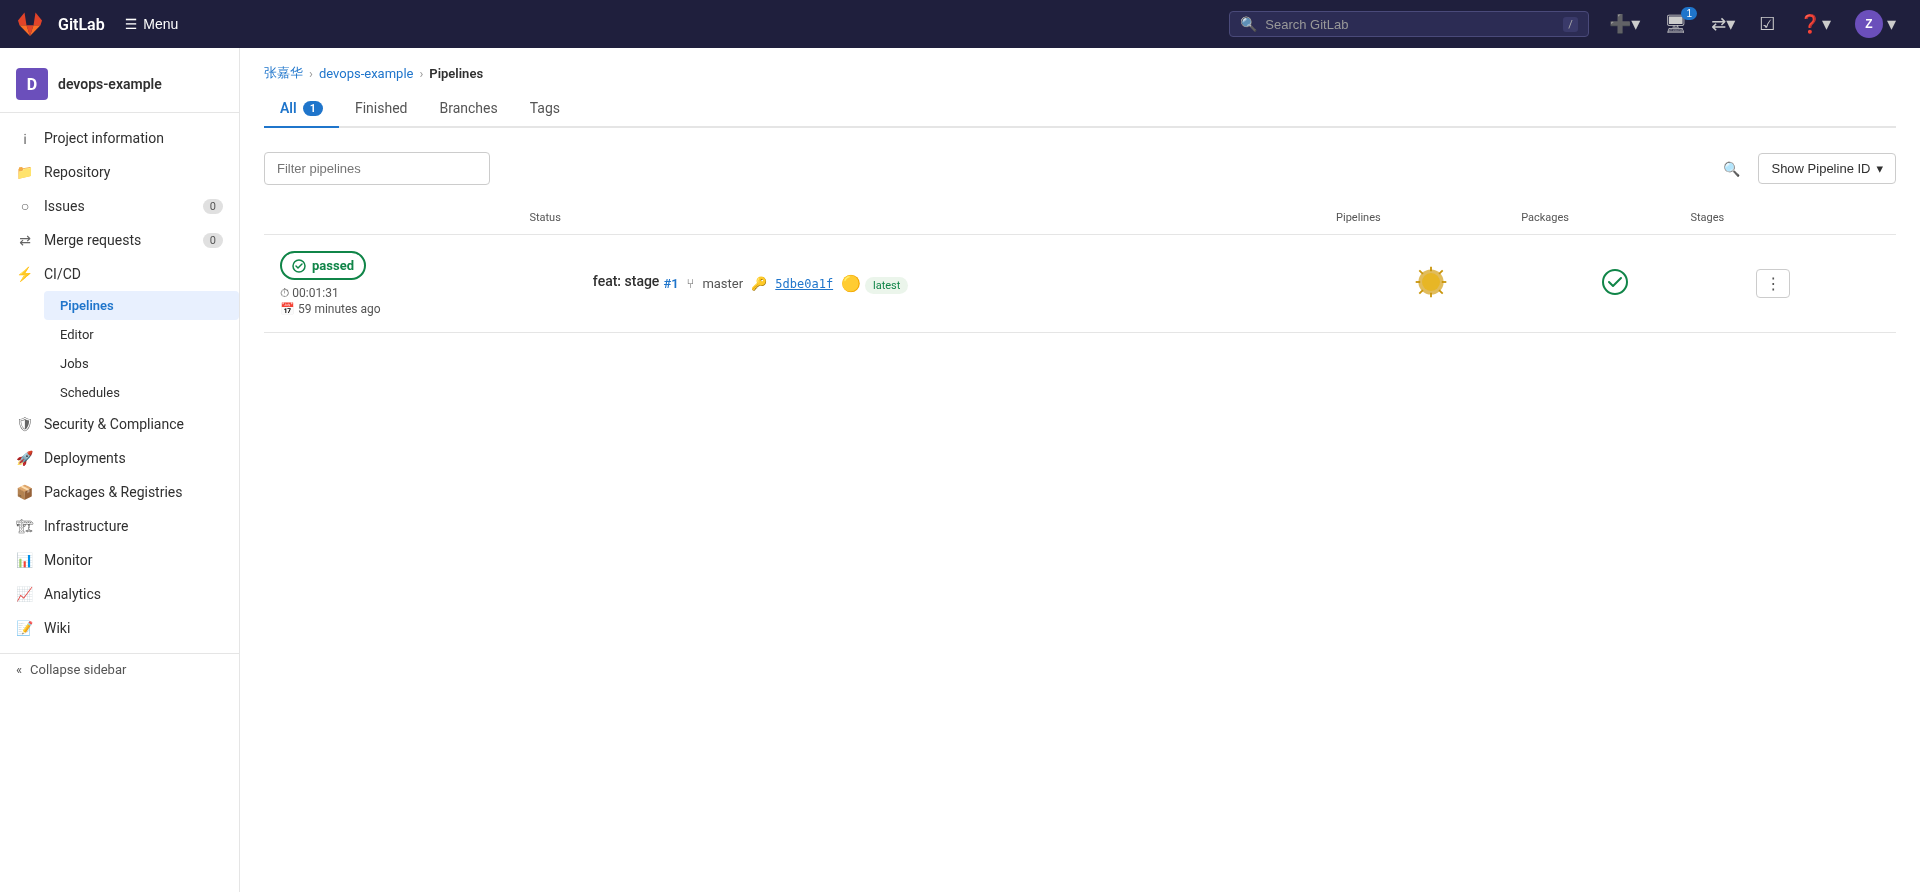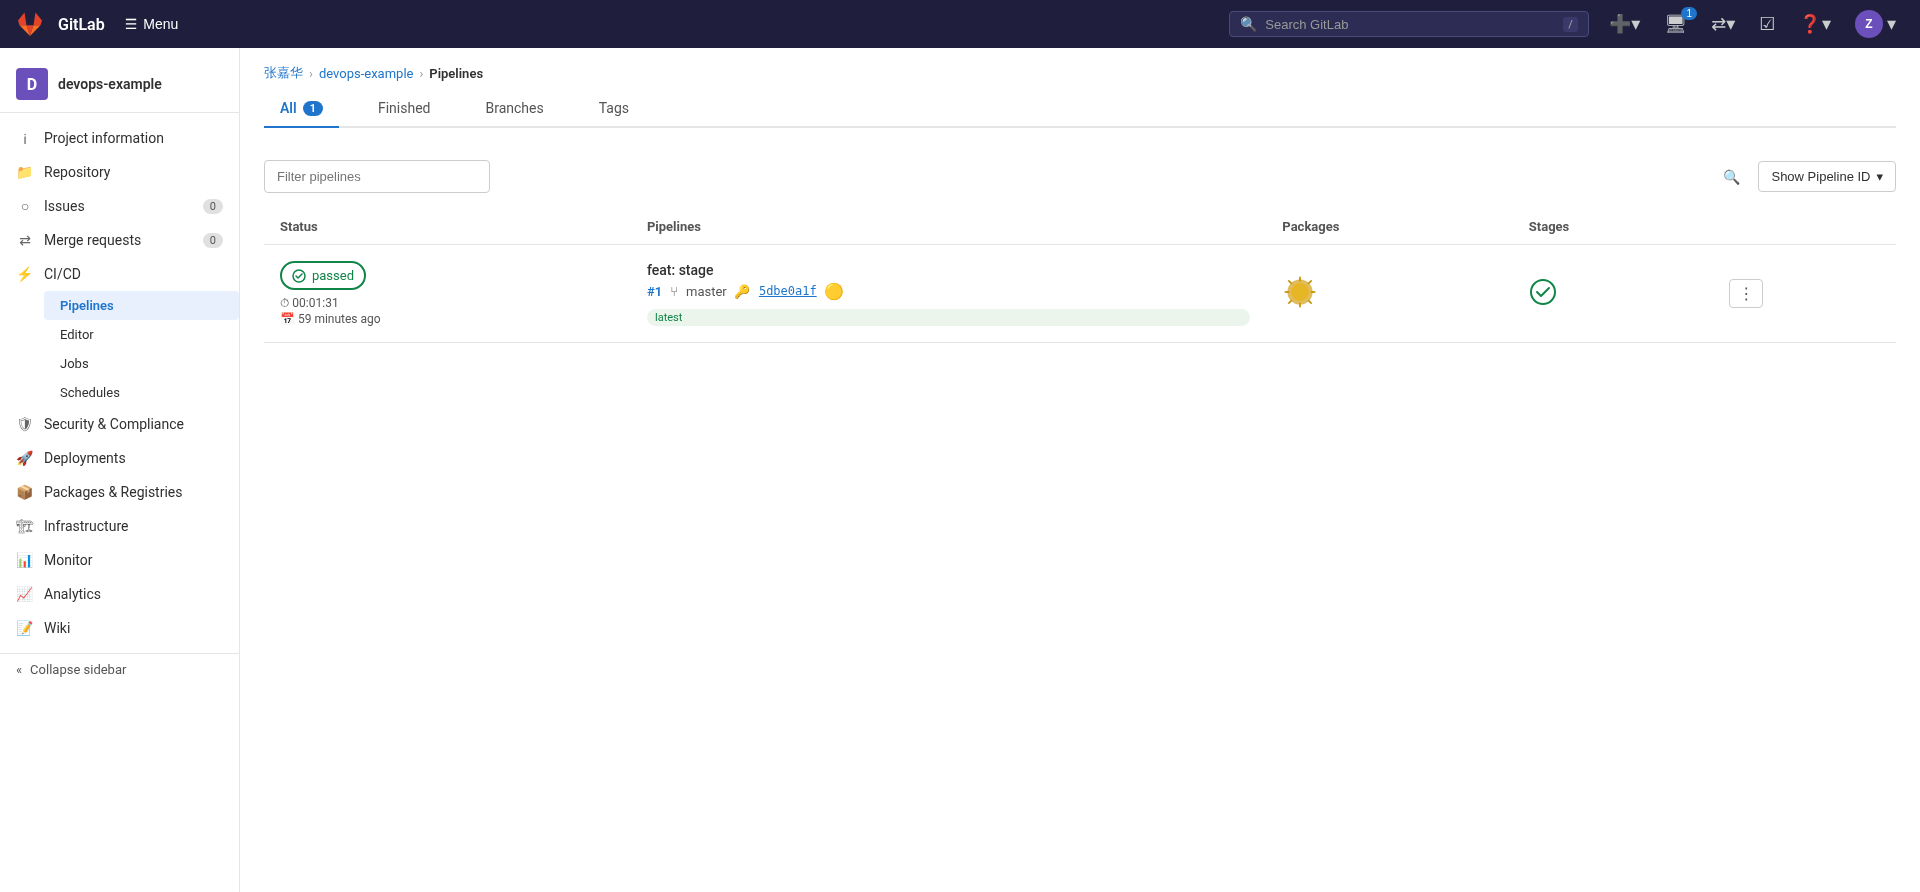--- a/index.html
+++ b/index.html
@@ -57,42 +57,42 @@
     .main { flex: 1; overflow-y: auto; background: #fff; }
     .breadcrumb { display: flex; align-items: center; gap: 6px; padding: 16px 24px 8px; font-size: 13px; color: #555; }
     .breadcrumb a { color: #1f75cb; text-decoration: none; }
     .breadcrumb-sep { color: #999; }
     .breadcrumb-current { color: #303030; font-weight: 600; }
 
     
     .page-content { padding: 0 24px 24px; }
 
     
-    .tabs-bar { display: flex; align-items: center; border-bottom: 2px solid #e5e5e5; margin-bottom: 32px; gap: 23px; }
+    .tabs-bar { display: flex; align-items: center; border-bottom: 2px solid #e5e5e5; margin-bottom: 24px; }
     .tab { padding: 10px 16px; cursor: pointer; color: #555; font-size: 14px; display: flex; align-items: center; gap: 6px; border-bottom: 2px solid transparent; margin-bottom: -2px; }
     .tab.active { color: #1f75cb; border-bottom-color: #1f75cb; font-weight: 600; }
     .tab-count { background: #e0e0e0; border-radius: 10px; padding: 1px 7px; font-size: 11px; color: #555; }
     .tab.active .tab-count { background: #1f75cb; color: #fff; }
     .tabs-actions { margin-left: auto; display: flex; gap: 8px; }
     .btn { padding: 7px 14px; border-radius: 4px; font-size: 13px; cursor: pointer; border: 1px solid #ccc; background: #fff; color: #303030; display: flex; align-items: center; gap: 6px; }
     .btn-primary { background: #1f75cb; color: #fff; border-color: #1f75cb; }
 
     
     .filter-bar { display: flex; align-items: center; gap: 8px; margin-bottom: 16px; }
     .filter-input { flex: 1; padding: 8px 36px 8px 12px; border: 1px solid #ccc; border-radius: 4px; font-size: 13px; color: #303030; outline: none; position: relative; }
     .filter-input-wrap { position: relative; flex: 1; }
     .filter-search-icon { position: absolute; right: 10px; top: 50%; transform: translateY(-50%); color: #999; }
     .show-pipeline-btn { padding: 7px 12px; border: 1px solid #ccc; border-radius: 4px; background: #fff; cursor: pointer; font-size: 13px; color: #303030; display: flex; align-items: center; gap: 6px; white-space: nowrap; }
 
     
     .pipeline-table { width: 100%; border-collapse: collapse; }
-    .pipeline-table th { text-align: left; padding: 10px 16px; font-weight: 700; font-size: 13px; color: #555; border-bottom: 1px solid #e5e5e5; }
+    .pipeline-table th { text-align: right; padding: 10px 16px; font-weight: 400; font-size: 11px; color: #555; border-bottom: 1px solid #e5e5e5; }
     .pipeline-table td { padding: 16px; border-bottom: 1px solid #e5e5e5; vertical-align: middle; }
-    .status-badge { display: inline-flex; align-items: center; gap: 6px; padding: 5px 10px; border: 2px solid #108548; border-radius: 16px; color: #108548; font-weight: 400; font-size: 13px; }
-    .pipeline-info { display: flex; flex-direction: column; gap: 4px; }
+    .status-badge { display: inline-flex; align-items: center; gap: 6px; padding: 5px 10px; border: 2px solid #108548; border-radius: 16px; color: #108548; font-weight: 700; font-size: 13px; }
+    .pipeline-info { display: flex; gap: 4px; }
     .pipeline-title { font-size: 14px; color: #303030; font-weight: 500; }
     .pipeline-meta { display: flex; align-items: center; gap: 8px; font-size: 13px; color: #555; }
     .pipeline-link { color: #1f75cb; text-decoration: none; font-weight: 600; }
     .branch-icon { color: #666; }
     .commit-hash { color: #1f75cb; font-family: monospace; font-size: 12px; }
     .latest-badge { background: #ebf5eb; color: #108548; border-radius: 12px; padding: 2px 8px; font-size: 11px; font-weight: 400; margin-top: 4px; display: inline-block; }
     .time-info { display: flex; flex-direction: column; gap: 2px; font-size: 12px; color: #555; }
     .more-btn { background: none; border: 1px solid #ccc; border-radius: 4px; padding: 4px 8px; cursor: pointer; color: #555; font-size: 16px; }
 
     

